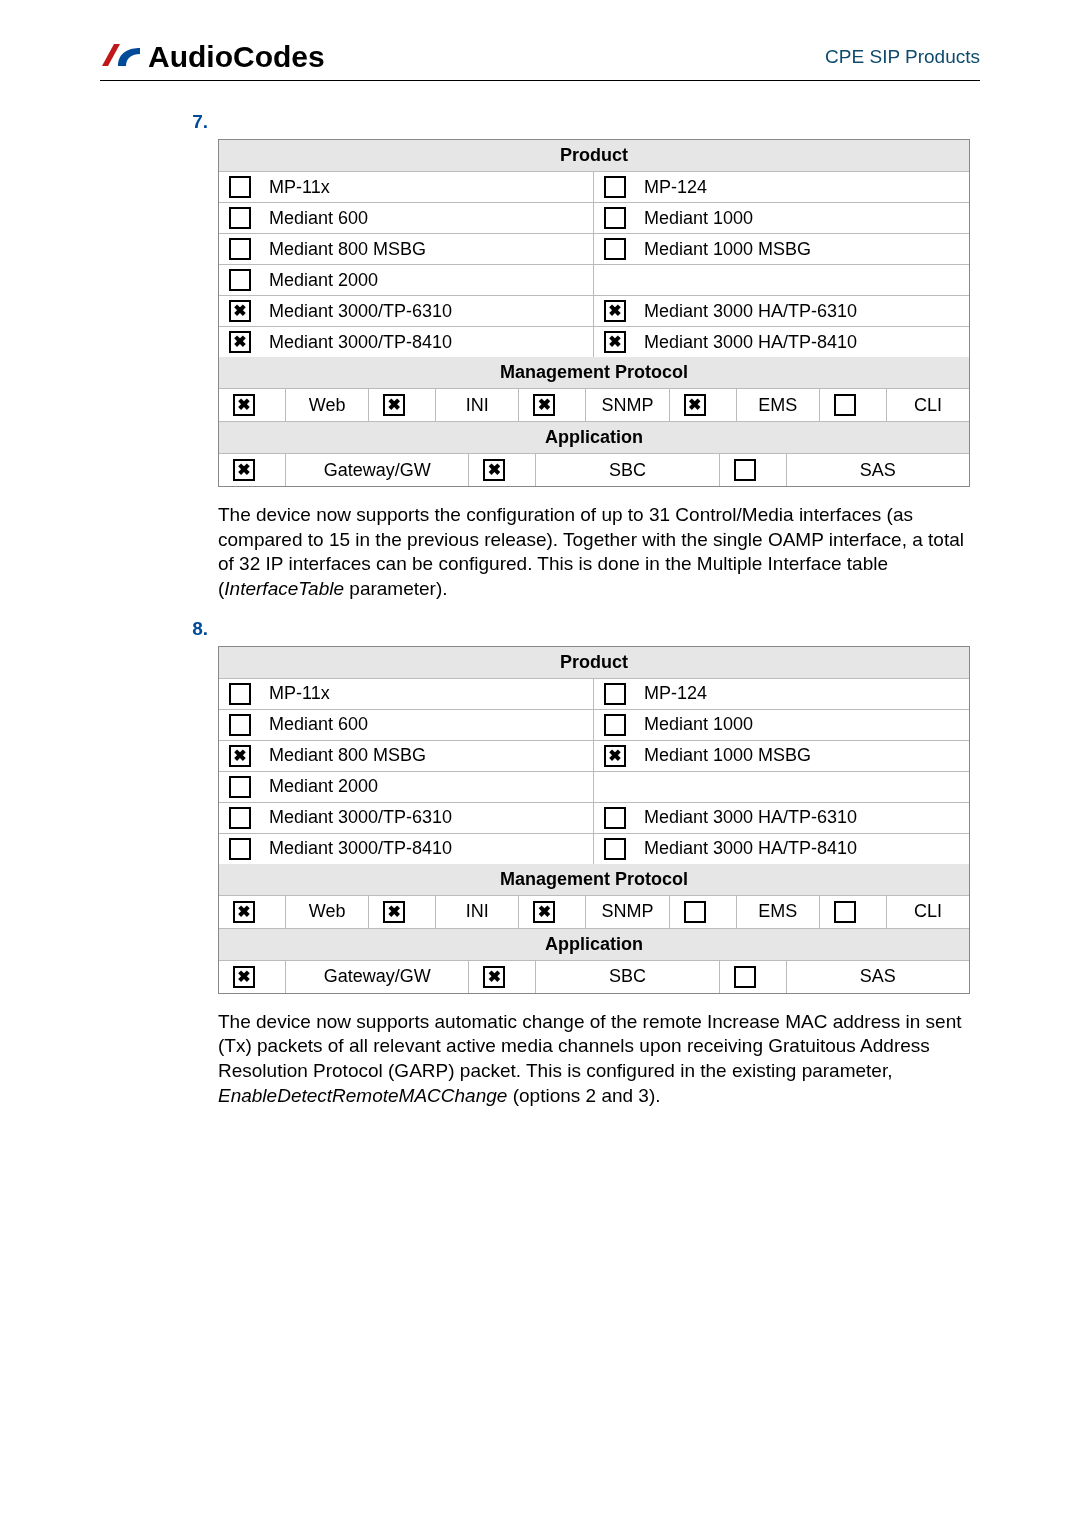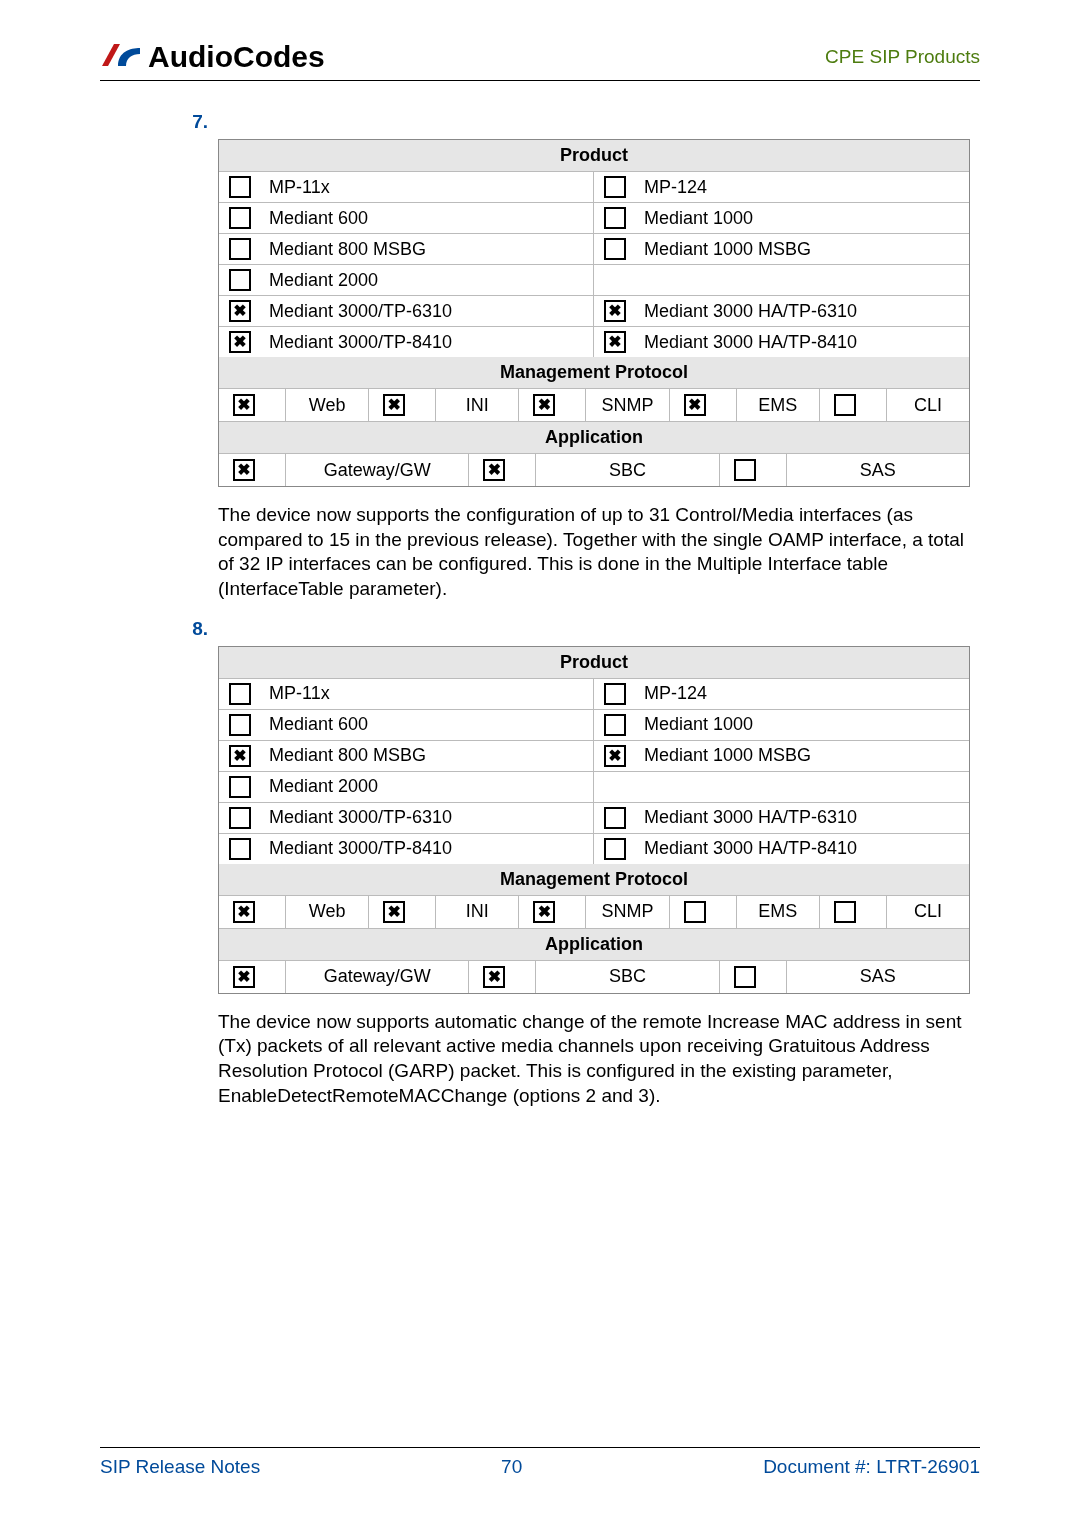--- a/index.html
+++ b/index.html
@@ -29,21 +29,21 @@
   }
   .logo {
     display: flex;
     align-items: flex-start;
     font-weight: bold;
     font-size: 30px;
     color: #000;
   }
   .logo svg { margin-right: 4px; }
   .header-right {
-    color: #4d7c0f;
+    color: #0c4a6e;
     font-size: 19px;
     text-align: right;
   }
   .section-entry {
     display: flex;
     margin-bottom: 6px;
   }
   .section-num {
     width: 40px;
     text-align: right;
@@ -60,21 +60,21 @@
     font-size: 19px;
   }
   .desc {
     margin-left: 118px;
     margin-right: 10px;
     font-size: 19px;
     line-height: 1.3;
     margin-top: 6px;
     margin-bottom: 16px;
   }
-  .desc .italic { }
+  .desc .italic { font-style: italic; }
   .tbl {
     margin-left: 118px;
     margin-right: 10px;
     border: 1px solid #888;
     font-size: 18px;
     margin-bottom: 16px;
   }
   .tbl .hdr {
     background: #e6e6e6;
     font-weight: bold;
@@ -376,18 +376,13 @@
           <span class="cb"></span>
         </div>
         <div class="acell" style="flex:1">SAS</div>
       </div>
   </div>
 
   <div class="desc">
     <span>The device now supports automatic change of the remote Increase MAC address in sent (Tx) packets of all relevant active media channels upon receiving Gratuitous Address Resolution Protocol (GARP) packet. This is configured in the existing parameter, </span><span class="italic">EnableDetectRemoteMACChange</span><span> (options 2 and 3).</span>
   </div>
 
-  <div class="footer">
-    <span>SIP Release Notes</span>
-    <span>70</span>
-    <span>Document #: LTRT-26901</span>
-  </div>
 </div>
 
 </body></html>

